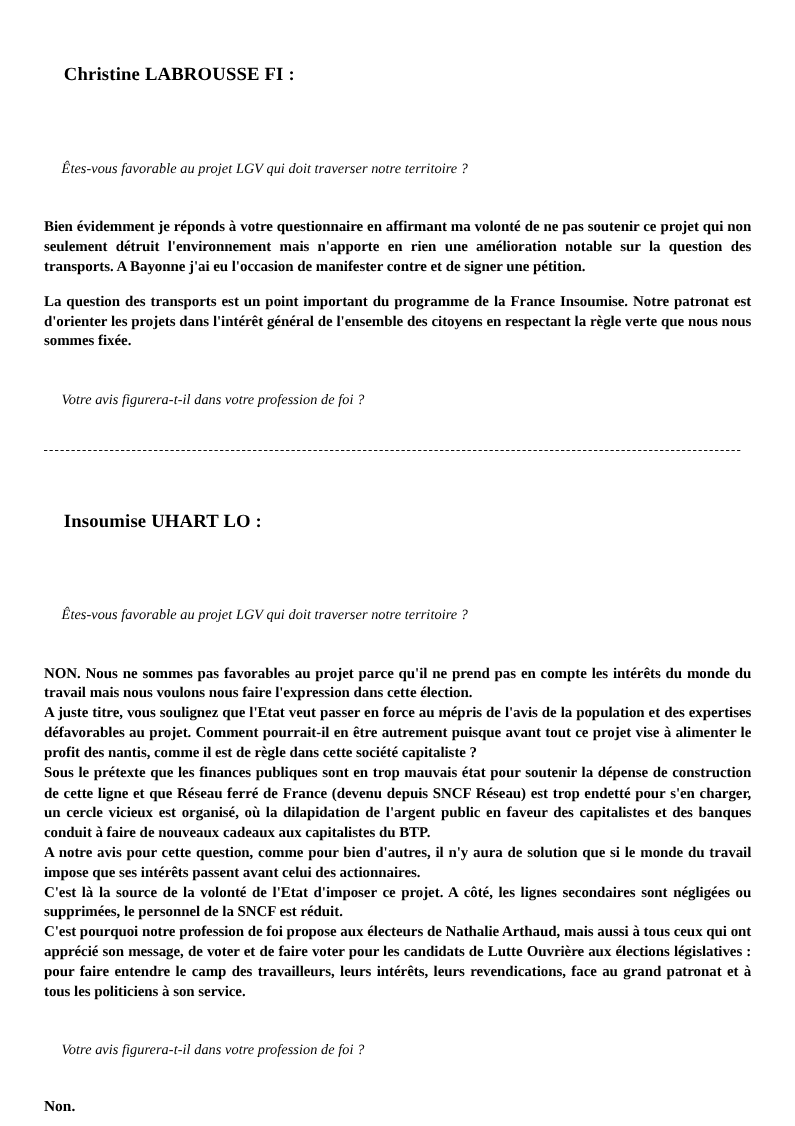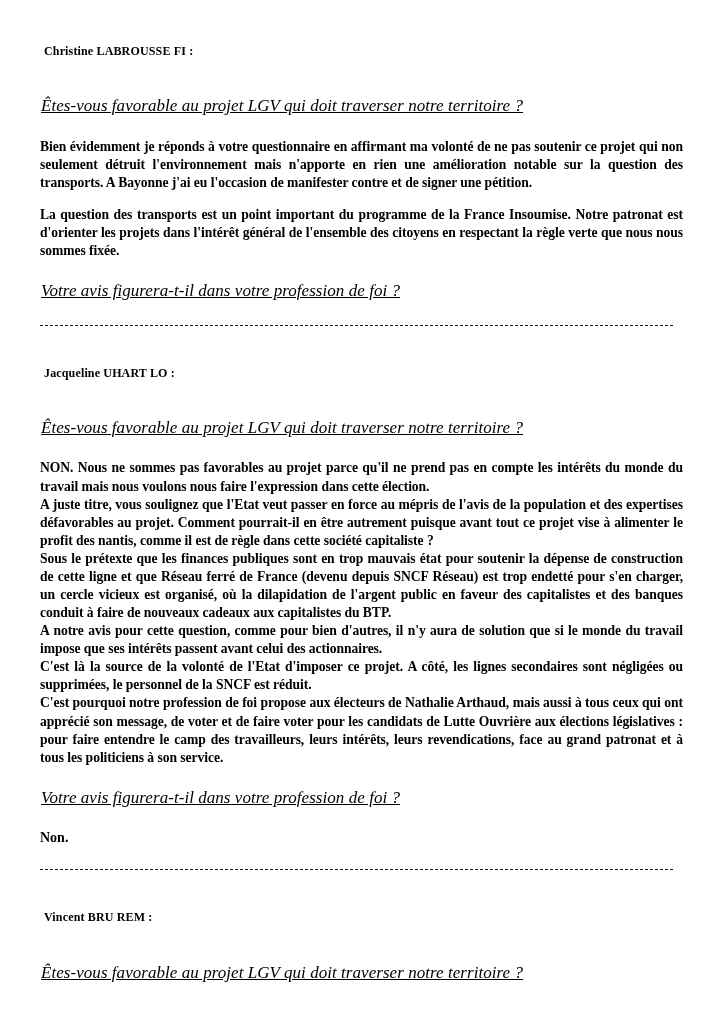--- a/index.html
+++ b/index.html
@@ -20,35 +20,34 @@
     width: 723px;
     height: 1024px;
     background: #ffffff;
     box-sizing: border-box;
     padding: 40px 40px 0 40px;
   }
   .section { margin: 0; padding: 0; }
 
   .candidate-heading {
     font-weight: bold;
-    font-size: 12px;
+    font-size: 17px;
     letter-spacing: 0.15px;
-    margin: 4px;
+    margin: 18px;
     padding: 0;
     line-height: 1.2;
   }
 
   .question {
     font-style: italic;
-    font-size: 17px;
+    font-size: 13px;
     line-height: 1.2;
-    margin: 1px;
+    margin: 16px;
     padding: 0;
     letter-spacing: 0.05px;
-    text-decoration: underline;
   }
 
   .answer {
     font-weight: bold;
     font-size: 13.6px;
     line-height: 1.33;
     text-align: justify;
     text-justify: inter-word;
     margin: 0;
     padding: 0;
@@ -97,21 +96,21 @@
     </div>
     <div class="sp-after-question"></div>
     <div class="question">Votre avis figurera-t-il dans votre profession de foi ?</div>
     <div class="sp-before-sep"></div>
     <hr class="separator">
   </div>
 
   <div class="sp-after-sep"></div>
 
   <div class="section">
-    <div class="candidate-heading">Jacqueline UHART LO :</div>
+    <div class="candidate-heading">Insoumise UHART LO :</div>
     <div class="sp-after-heading"></div>
     <div class="question">Êtes-vous favorable au projet LGV qui doit traverser notre territoire ?</div>
     <div class="sp-after-question"></div>
     <div class="answer-block">
       <p class="answer lastline-natural">NON. Nous ne sommes pas favorables au projet parce qu'il ne prend pas en compte les intérêts du monde du travail mais nous voulons nous faire l'expression dans cette élection.</p>
       <p class="answer lastline-natural">A juste titre, vous soulignez que l'Etat veut passer en force au mépris de l'avis de la population et des expertises défavorables au projet. Comment pourrait-il en être autrement puisque avant tout ce projet vise à alimenter le profit des nantis, comme il est de règle dans cette société capitaliste ?</p>
       <p class="answer lastline-natural">Sous le prétexte que les finances publiques sont en trop mauvais état pour soutenir la dépense de construction de cette ligne et que Réseau ferré de France (devenu depuis SNCF Réseau) est trop endetté pour s'en charger,  un cercle vicieux est organisé, où la dilapidation de l'argent public en faveur des capitalistes et des banques conduit à faire de nouveaux cadeaux aux capitalistes du BTP.</p>
       <p class="answer lastline-natural">A notre avis pour cette question, comme pour bien d'autres, il n'y aura de solution que si le monde du travail impose que ses intérêts passent avant celui des actionnaires.</p>
       <p class="answer lastline-natural">C'est là la source de la volonté de l'Etat d'imposer ce projet. A côté, les lignes secondaires sont  négligées ou supprimées, le personnel de la SNCF est réduit.</p>
       <p class="answer lastline-natural">C'est pourquoi notre profession de foi propose aux électeurs de Nathalie Arthaud, mais aussi à tous ceux qui ont apprécié son message, de voter et de faire voter pour les candidats de Lutte Ouvrière aux élections législatives : pour faire entendre le camp des travailleurs, leurs intérêts, leurs revendications, face au grand patronat et à tous les politiciens à son service.</p>

